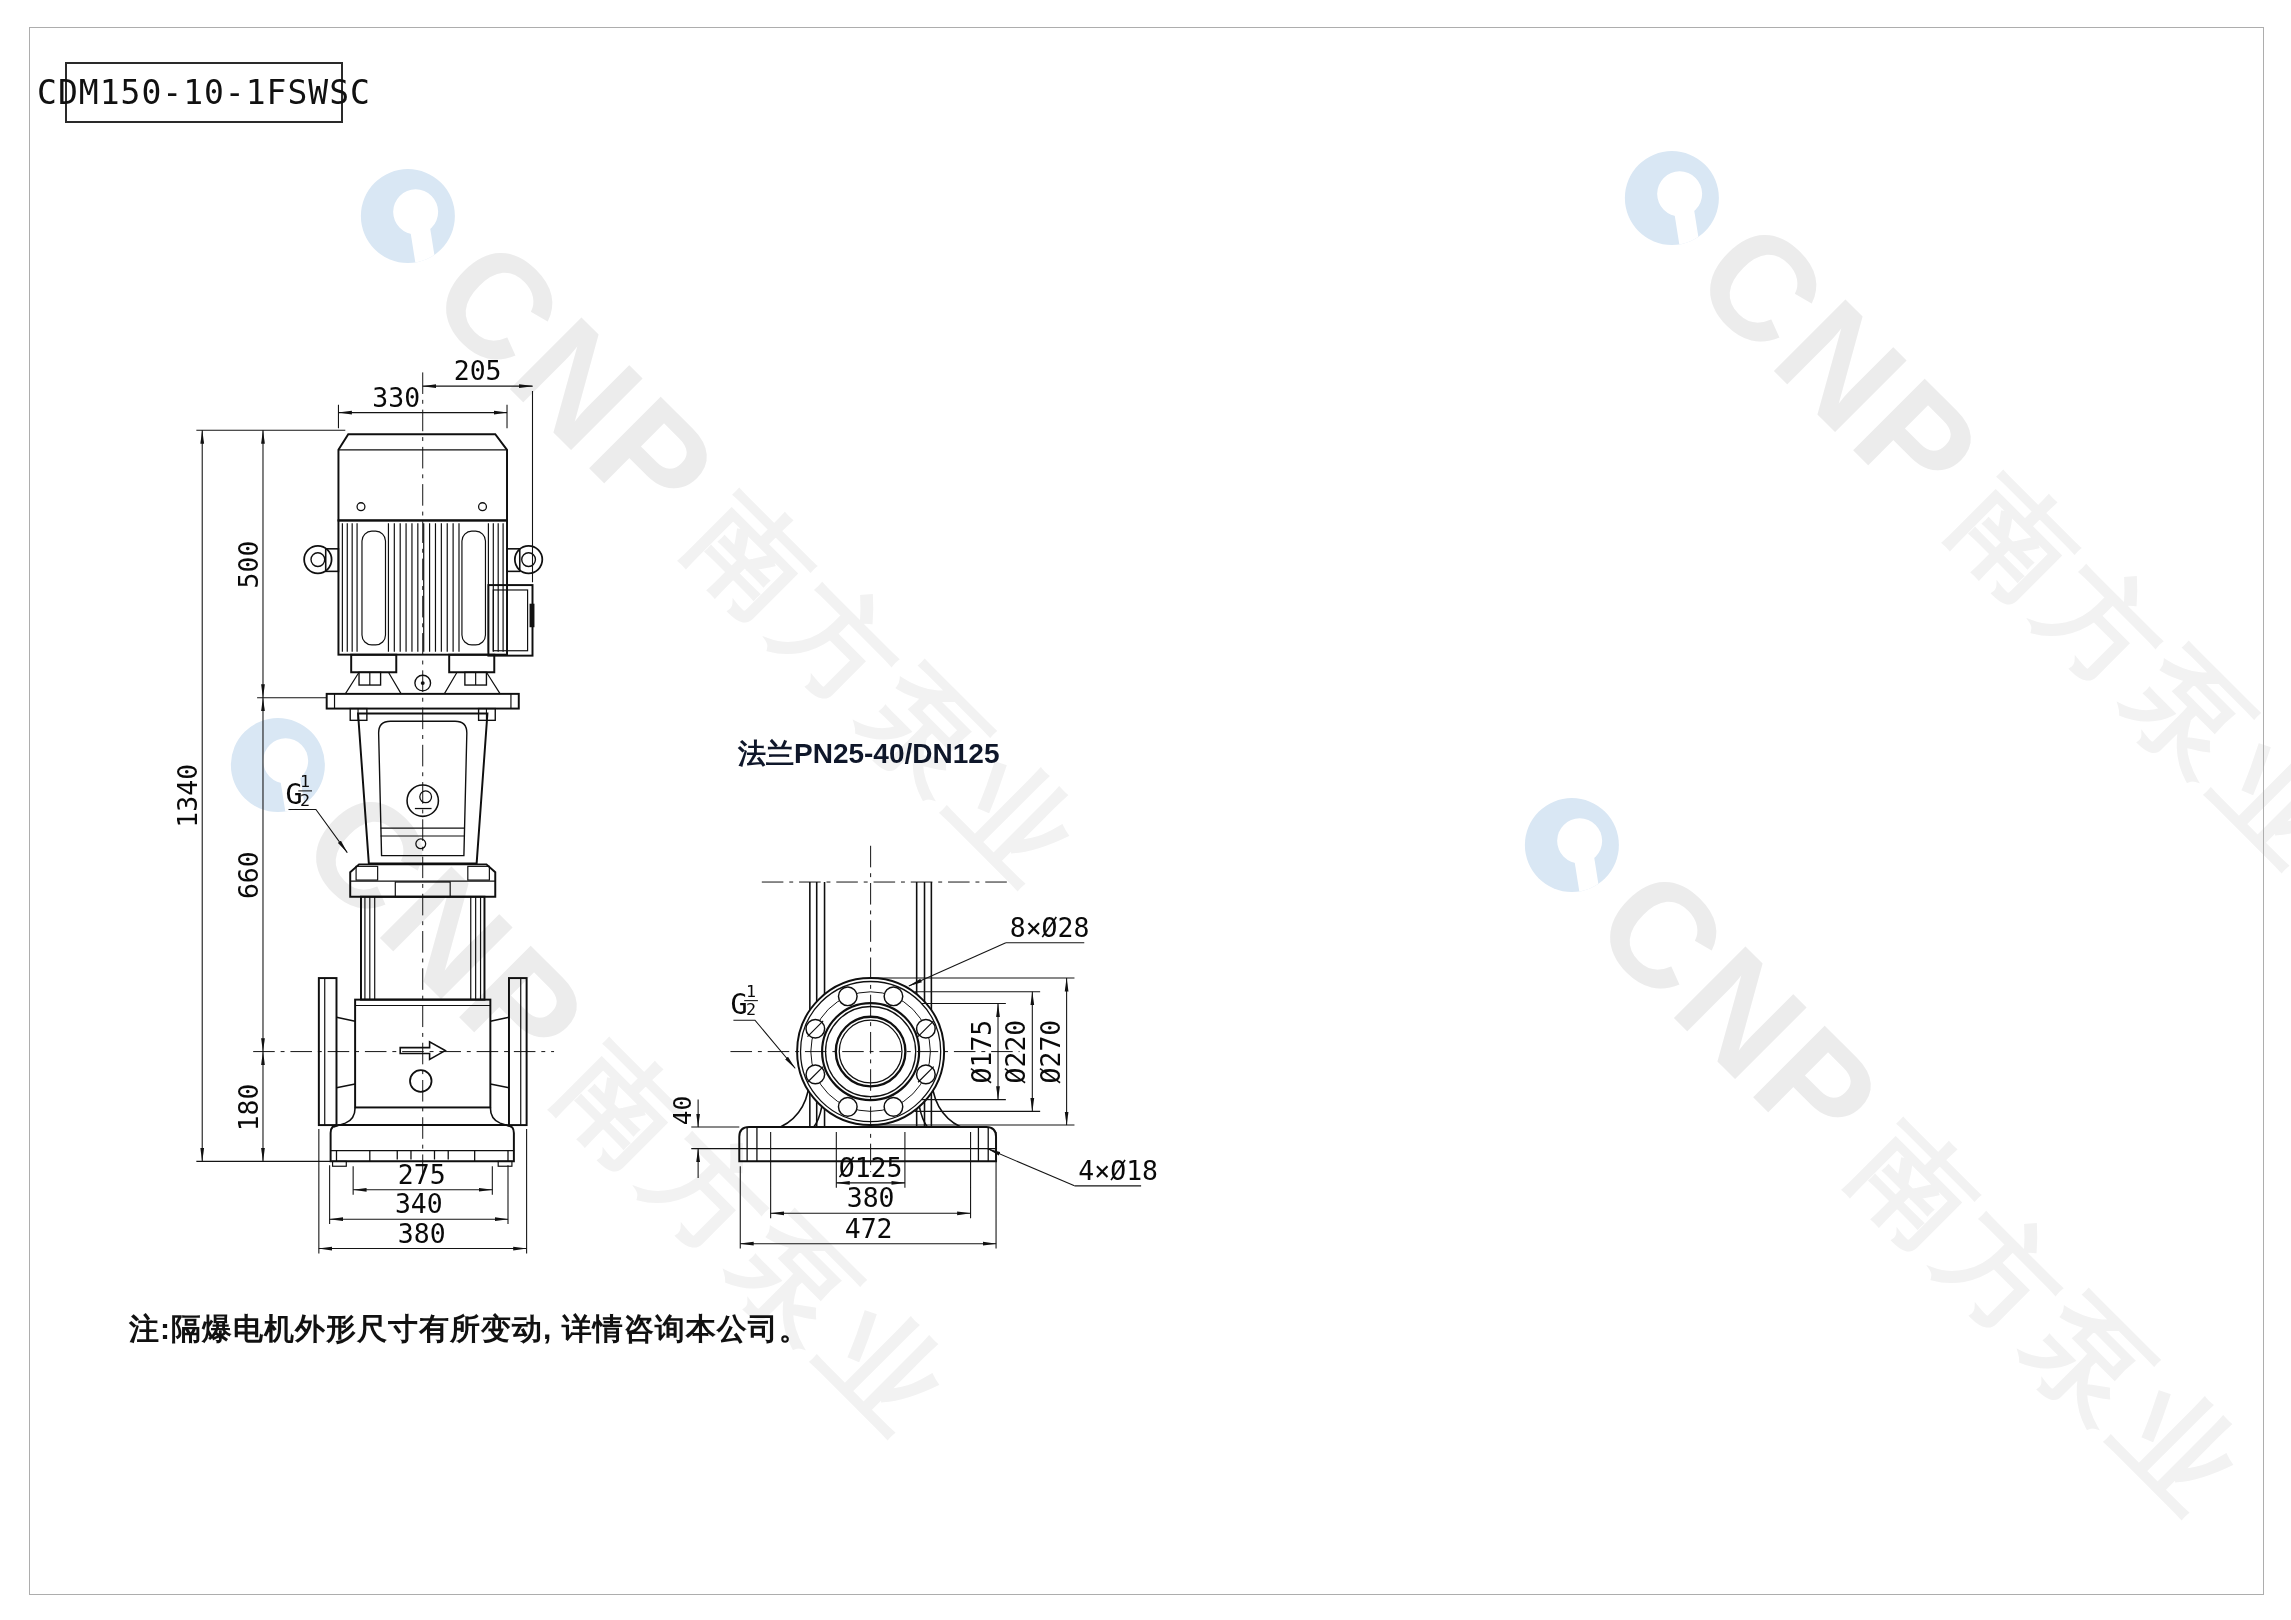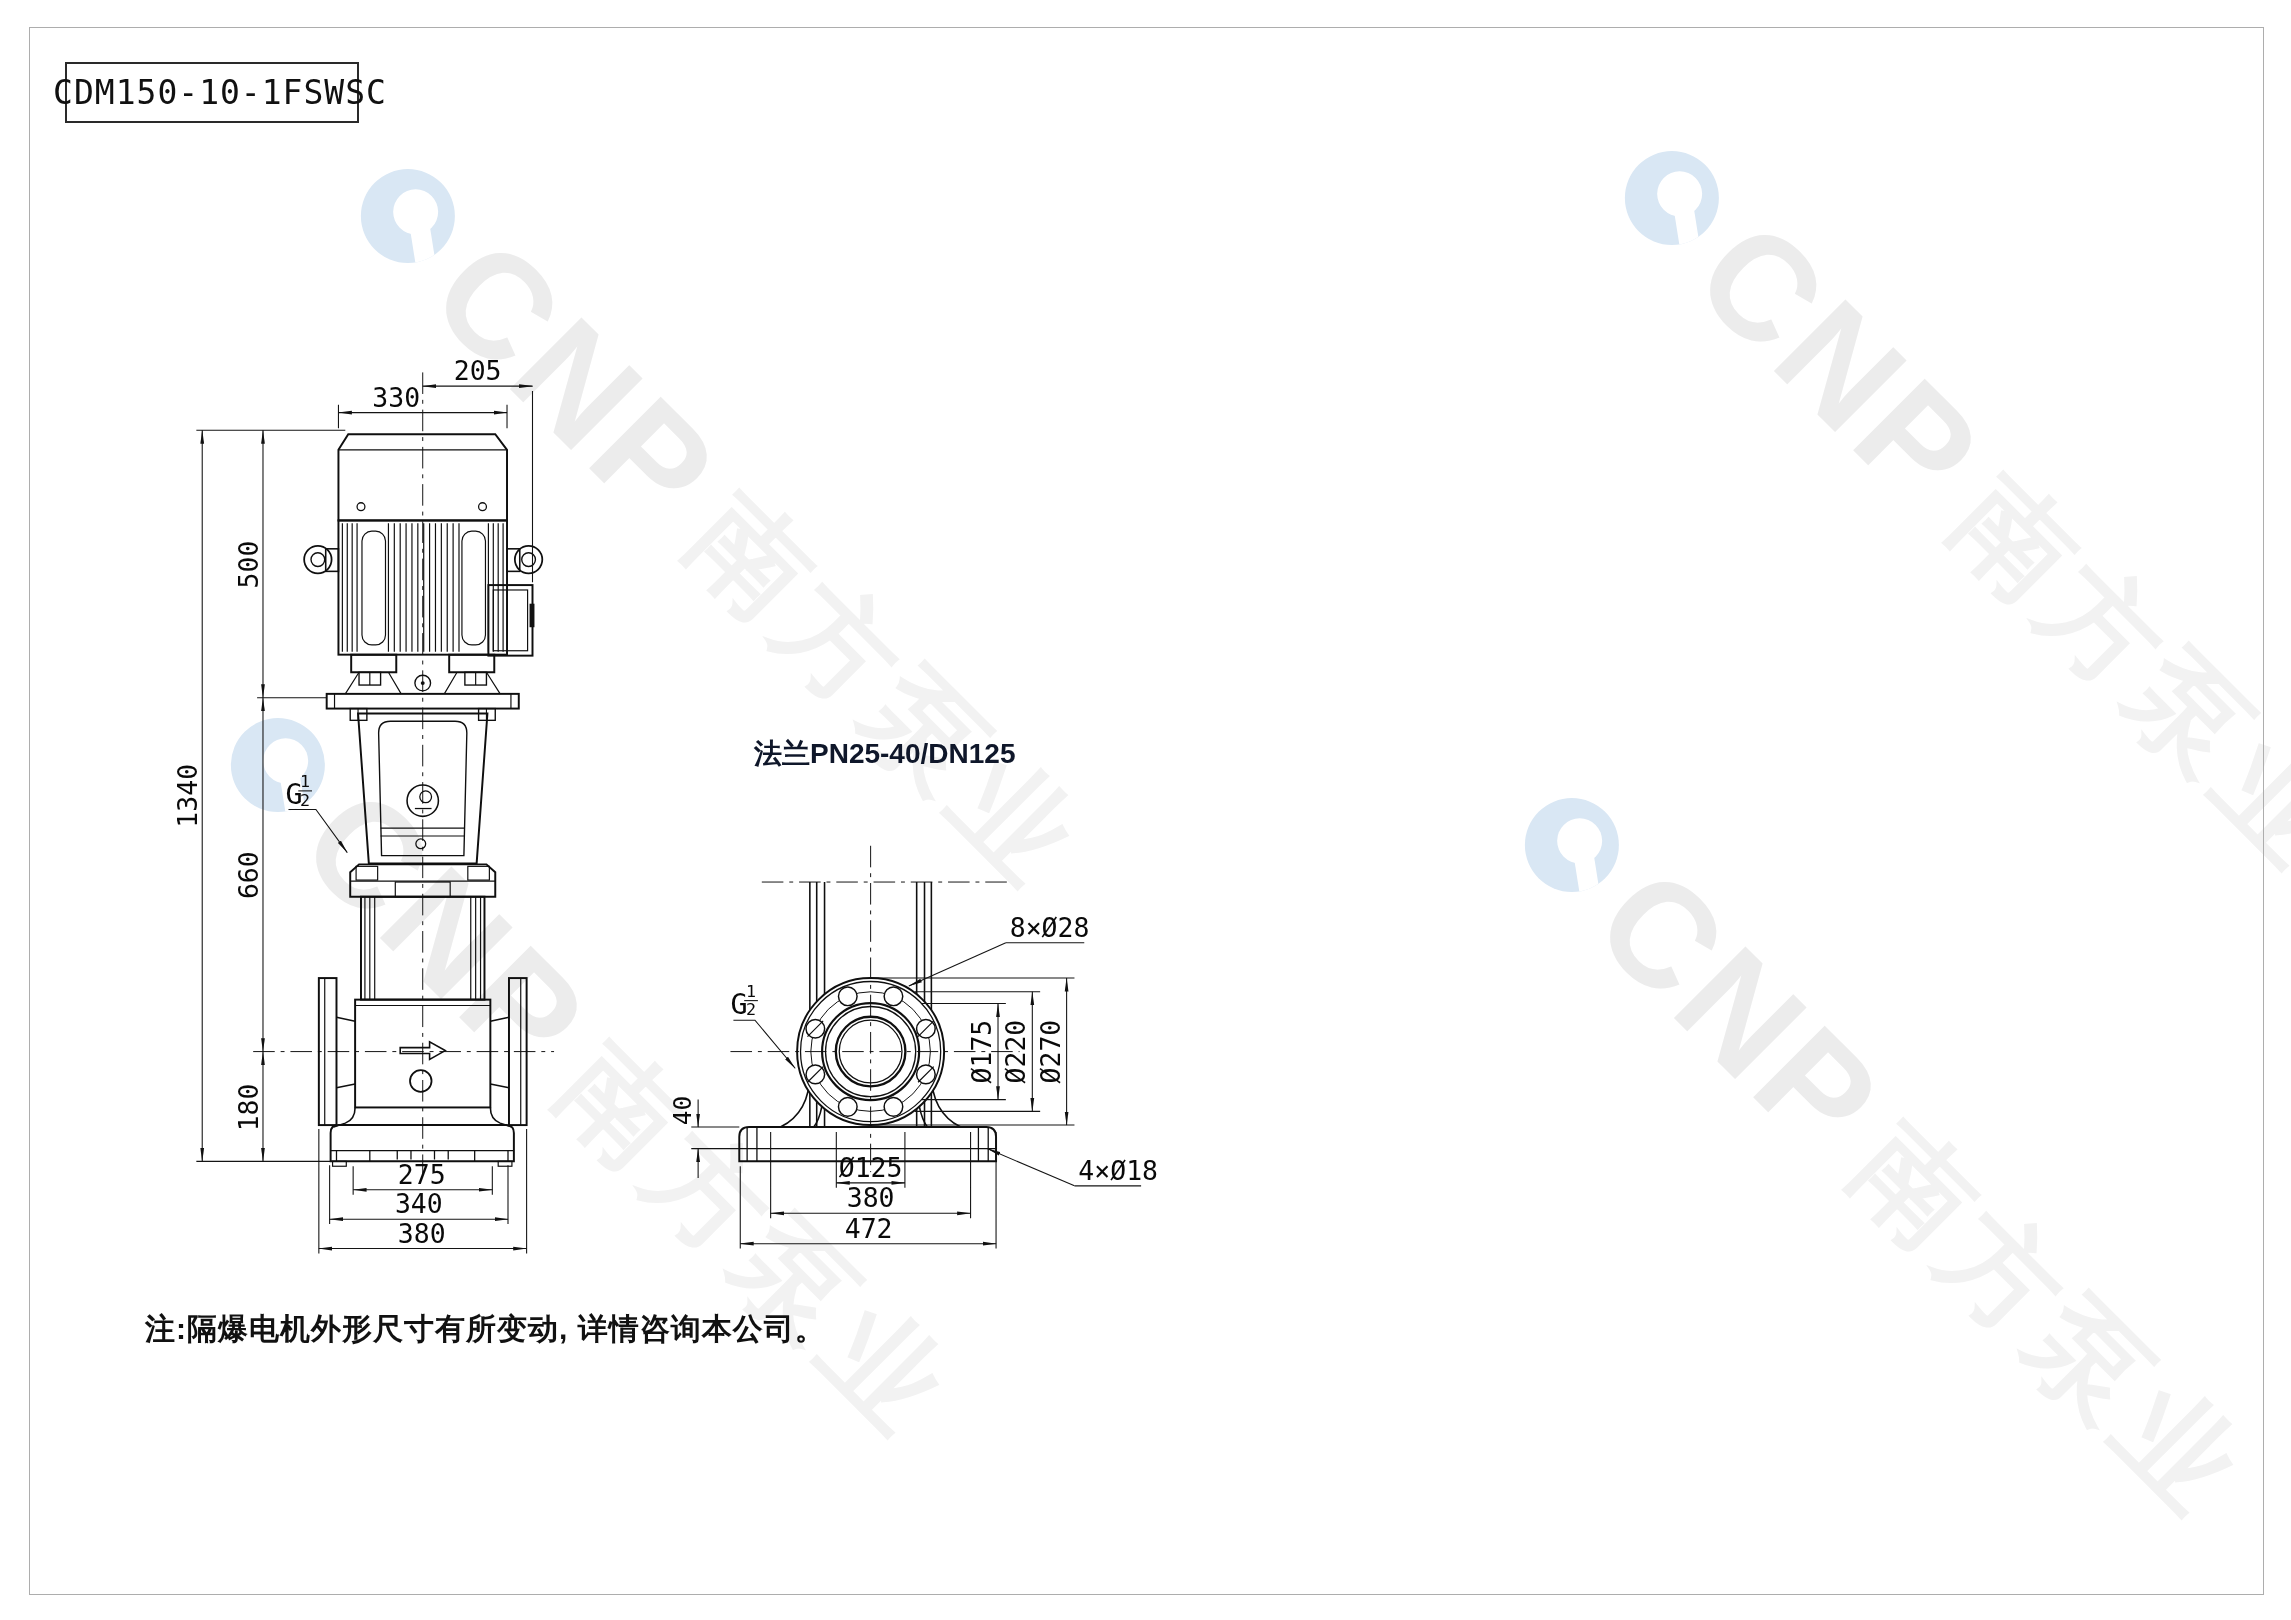--- a/index.html
+++ b/index.html
@@ -14,21 +14,21 @@
            position:relative;flex:none;overflow:hidden;}
   .wm-logo::before{content:"";position:absolute;left:26.5px;top:16.7px;width:45px;height:45px;
            border-radius:50%;background:#fff;}
   .wm-logo::after{content:"";position:absolute;left:41px;top:47px;width:74px;height:19.6px;
            background:#fff;transform:rotate(36deg);}
   .wm-cnp{font:700 147px "Liberation Sans",sans-serif;color:#ececec;letter-spacing:5.9px;}
   .wm-cn{font:700 114px "Liberation Sans",sans-serif;color:#f2f2f2;letter-spacing:9.8px;}
   
   #draw{position:absolute;left:0;top:0;z-index:1;}
   
-  .lbl{position:absolute;z-index:3;white-space:nowrap;padding-left:16px;}
+  .lbl{position:absolute;z-index:3;white-space:nowrap;}
   #title-box{left:65px;top:62px;width:274px;height:57px;border:2px solid #2a2a2a;
              display:flex;align-items:center;justify-content:center;
              font:33px "DejaVu Sans Mono",monospace;letter-spacing:1px;color:#111;}
   #flange-spec{left:738px;top:735px;font:600 28px "Liberation Sans",sans-serif;color:#0f172a;}
   #note{left:129px;top:1309px;font:700 30px "Liberation Sans",sans-serif;
         letter-spacing:1px;color:#111;}
 </style>
 </head>
 <body>
 

